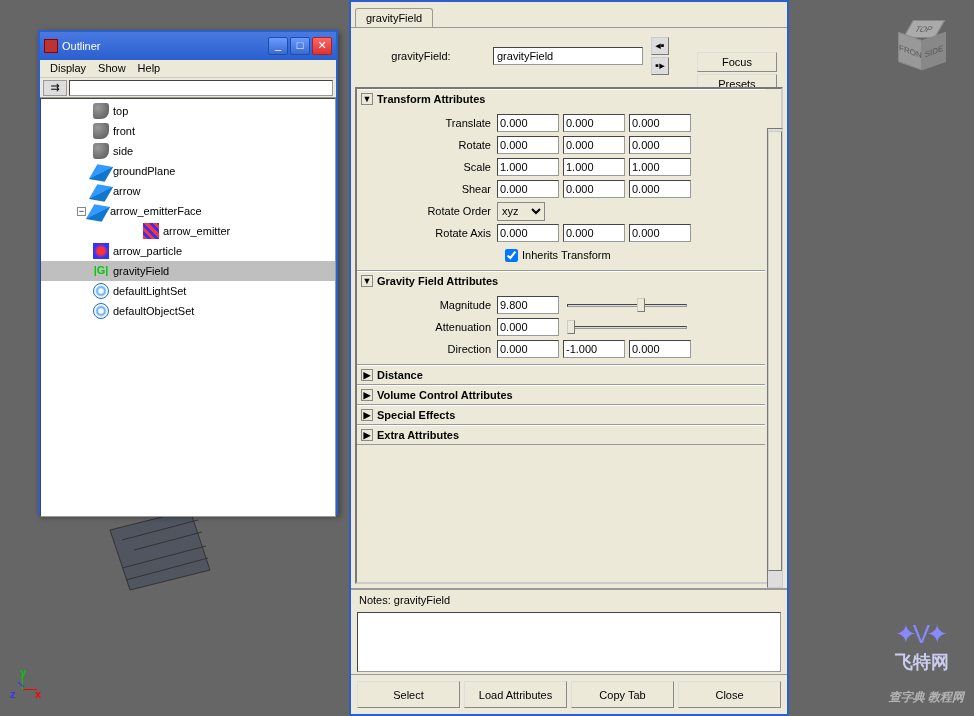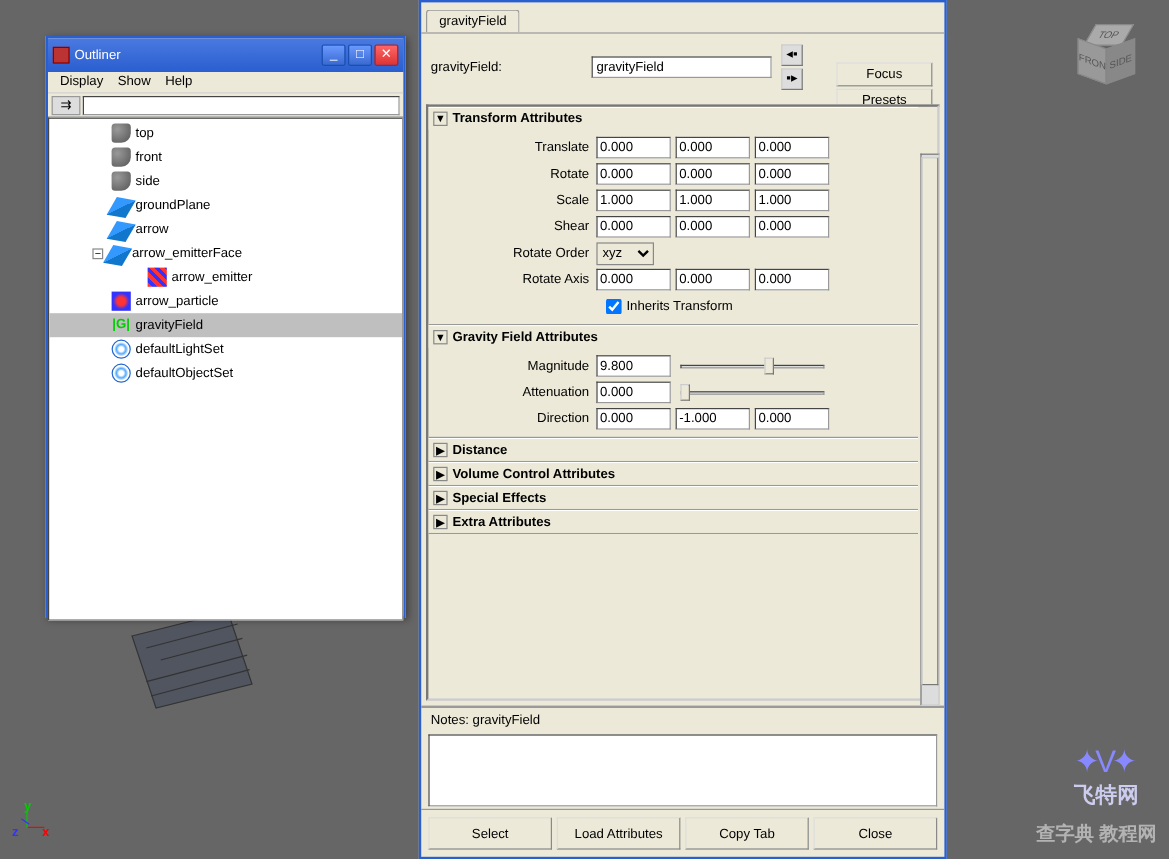--- a/index.html
+++ b/index.html
@@ -37,29 +37,29 @@
 .tree-row{display:flex;align-items:center;height:20px;padding-left:52px;cursor:pointer;white-space:nowrap;}
 .tree-row.sel{background:#bfbfbf;}
 .tree-row .exp{width:9px;height:9px;border:1px solid #888;text-align:center;line-height:7px;margin-right:4px;margin-left:-16px;font-size:9px;}
 .tree-row .icon{width:16px;height:16px;margin-right:4px;}
 .ic-cam{background:radial-gradient(circle at 30% 30%,#999,#555);border-radius:3px 3px 8px 3px;}
 .ic-mesh{background:linear-gradient(135deg,#39f 50%,#17c 50%);transform:rotate(10deg) skewX(-20deg);height:10px;margin-top:3px;}
 .ic-loc{background:repeating-linear-gradient(45deg,#f33 0 3px,#33f 3px 6px);}
 .ic-part{background:radial-gradient(#f33 30%,#33f 60%);}
 .ic-grav{color:#0c0;text-align:center;line-height:14px;font-weight:bold;}
 .ic-set{background:radial-gradient(#fff 20%,#5af 40%,#fff 60%);border-radius:50%;border:1px solid #26c;}
-.tree-row.child{padding-left:82px;}
+.tree-row.child{padding-left:82px;margin-left:20px;}
 
 
 .attr-editor{position:absolute;left:349px;top:0;width:440px;height:716px;border:2px solid #2a5fd0;background:#ece9d8;display:flex;flex-direction:column;}
 .ae-tabs{height:26px;padding:6px 4px 0;}
 .ae-tab{display:inline-block;padding:3px 10px;background:#ece9d8;border:1px solid #999;border-bottom:none;border-radius:3px 3px 0 0;}
 .ae-tabborder{height:2px;border-top:1px solid #999;margin-top:-1px;}
 .ae-header{padding:8px;display:flex;align-items:center;gap:4px;}
-.ae-header .lbl{flex:0 0 130px;text-align:left;padding-right:6px;}
+.ae-header .lbl{flex:0 0 130px;text-align:center;padding-right:6px;}
 .ae-header input{flex:0 0 150px;height:18px;border:1px inset #999;padding:0 3px;background:#fff;}
 .head-btns-col{display:flex;flex-direction:column;gap:2px;margin-left:4px;}
 .icbtn{width:18px;height:18px;border:1px outset #ccc;background:#ddd;text-align:center;line-height:14px;cursor:pointer;}
 .side-btns{display:flex;flex-direction:column;gap:2px;position:absolute;right:10px;top:50px;}
 .btn{height:20px;min-width:56px;border:1px outset #ddd;background:#ece9d8;cursor:pointer;padding:0 6px;}
 .btn.disabled{color:#888;}
 .showhide{display:flex;gap:2px;}
 .ae-scroll{flex:1;border:2px inset #ccc;margin:4px;overflow-y:auto;background:#ece9d8;padding-right:16px;position:relative;}
 .ae-sbar{position:absolute;right:4px;top:126px;width:16px;height:460px;background:#ddd;border:1px inset #ccc;}
 .ae-sbar-thumb{width:14px;height:440px;background:#ece9d8;border:1px outset #ccc;margin-top:2px;}
@@ -73,21 +73,21 @@
 .row select{width:48px;height:19px;border:1px solid #888;background:#ece9d8;}
 .row .chk{margin-left:8px;margin-right:4px;}
 .slider{flex:0 0 120px;height:18px;position:relative;margin-left:4px;}
 .slider-track{position:absolute;left:0;right:0;top:8px;height:3px;border:1px inset #999;background:#ddd;}
 .slider-thumb{position:absolute;top:2px;width:8px;height:14px;background:#ece9d8;border:1px outset #ccc;}
 .notes-head{padding:4px 8px;font-weight:normal;border-top:2px solid #999;}
 .notes-body{height:60px;background:#fff;border:1px inset #999;margin:2px 6px;}
 .bottom-btns{display:flex;gap:4px;padding:6px;border-top:1px solid #999;}
 .bottom-btns .btn{flex:1;height:27px;}
 
-.watermark{position:absolute;right:10px;bottom:10px;color:rgba(255,255,255,.5);font-size:16px;font-weight:bold;}
+.watermark{position:absolute;right:10px;bottom:10px;color:rgba(255,255,255,.5);font-size:12px;font-weight:bold;font-style:italic;}
 .logo{position:absolute;right:25px;bottom:42px;}
 .logo-wings{color:#88f;font-size:26px;letter-spacing:-4px;}
 .logo-text{color:#cce;font-size:18px;font-weight:bold;text-align:center;}
 </style>
 </head>
 <body>
 
 <div class="geom">
 <svg viewBox="0 0 120 100">
       <polygon points="10,30 90,10 110,70 30,90" fill="#505560" stroke="#333"></polygon>

